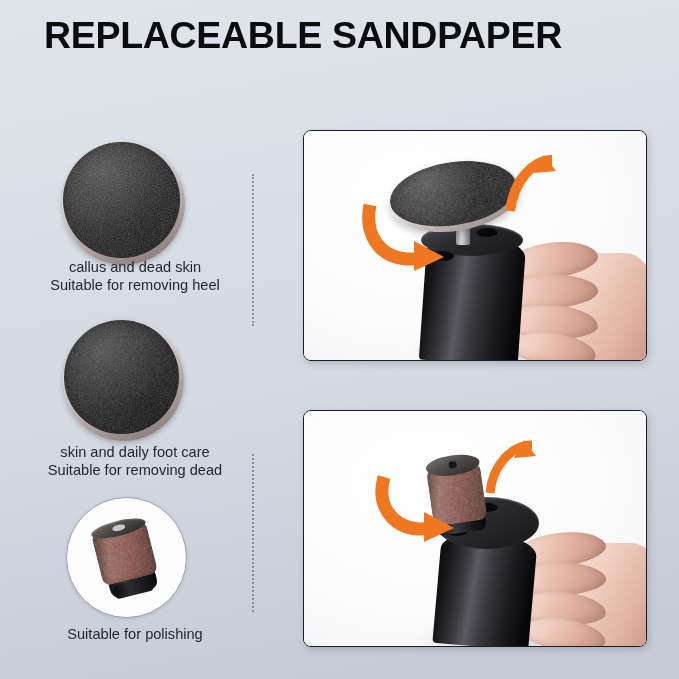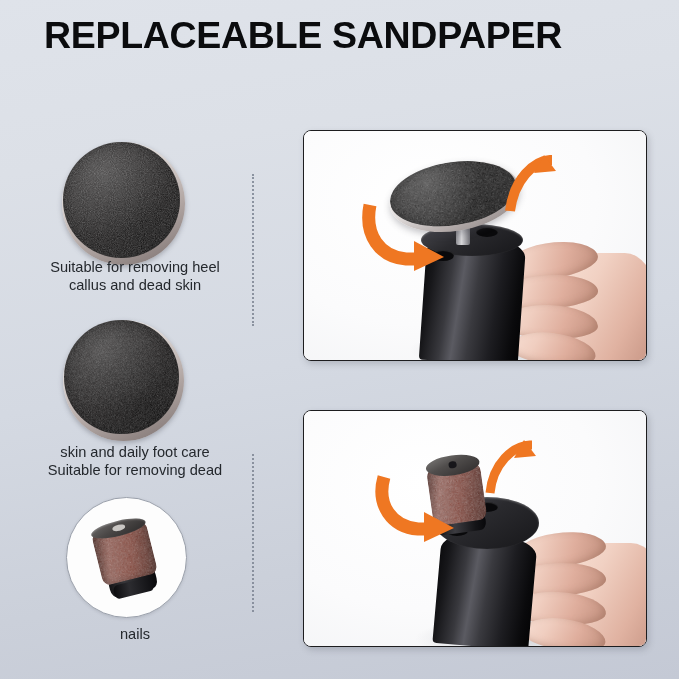--- a/index.html
+++ b/index.html
@@ -300,22 +300,22 @@
               <feComponentTransfer>
                 <feFuncA type="table" tableValues="0 0.75"></feFuncA>
               </feComponentTransfer>
             </filter>
           </defs>
           <rect width="100" height="100" filter="url(#gritA)" opacity="0.55"></rect>
         </svg>
       </div>
     </div>
     <div class="swatch-caption" style="left:20px;top:258px;">
+      <div>callus and dead skin</div>
       <div>Suitable for removing heel</div>
-      <div>callus and dead skin</div>
     </div>
   </div>
 
   <div class="swatch-block" style="left:0;top:0;">
     <div class="disc" style="left:63px;top:320px;width:121px;height:121px;">
       <div class="disc-rim"></div>
       <div class="disc-face">
         <svg class="grit" viewBox="0 0 100 100" preserveAspectRatio="none">
           <defs>
             <filter id="gritB" x="0" y="0" width="100%" height="100%">
@@ -352,21 +352,21 @@
                 </feComponentTransfer>
               </filter>
             </defs>
             <rect width="100" height="100" filter="url(#gritC)" opacity="0.62"></rect>
           </svg>
         </div>
         <div class="roller-top"></div>
       </div>
     </div>
     <div class="swatch-caption" style="left:20px;top:625px;">
-      <div>nails</div>
+      <div>Suitable for polishing</div>
     </div>
   </div>
 
   <div class="photo-panel" style="left:303px;top:130px;width:342px;height:229px;">
     <div class="photo-stage">
 
       <div class="soft-shadow" style="left:105px;top:196px;width:190px;height:46px;"></div>
 
       <div class="hand" style="left:196px;top:104px;width:150px;height:130px;">
         <div class="palm" style="left:52px;top:18px;width:104px;height:118px;"></div>

